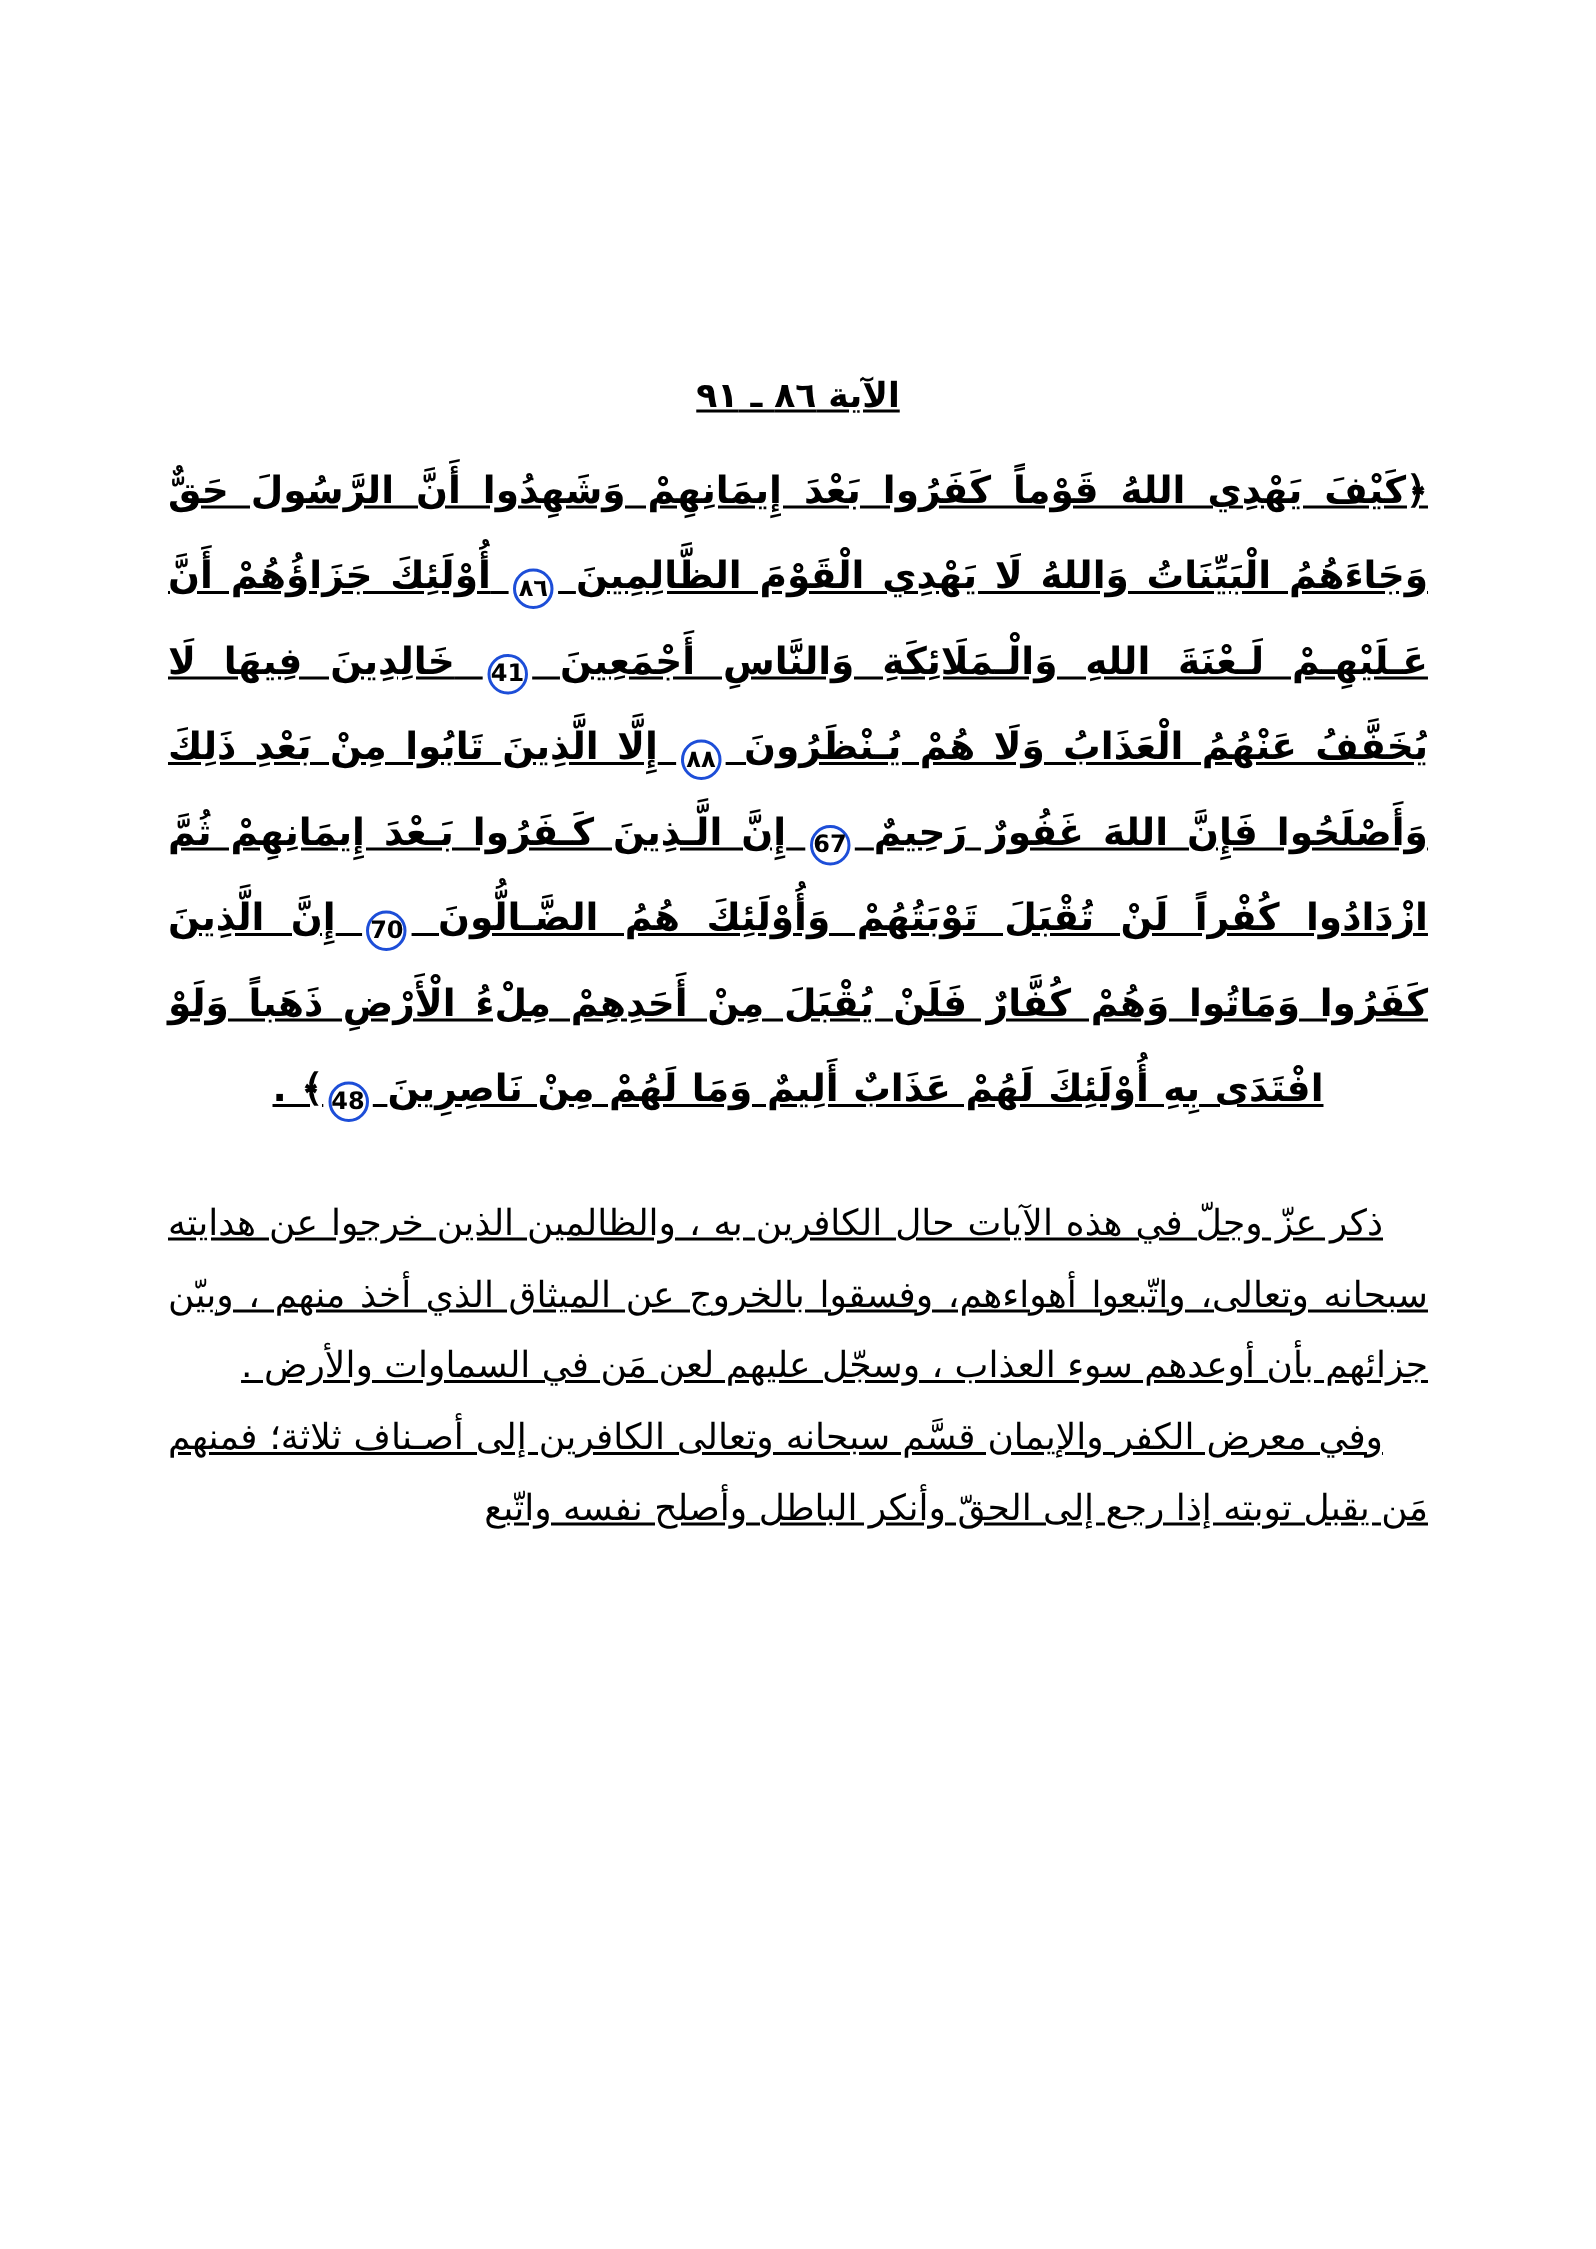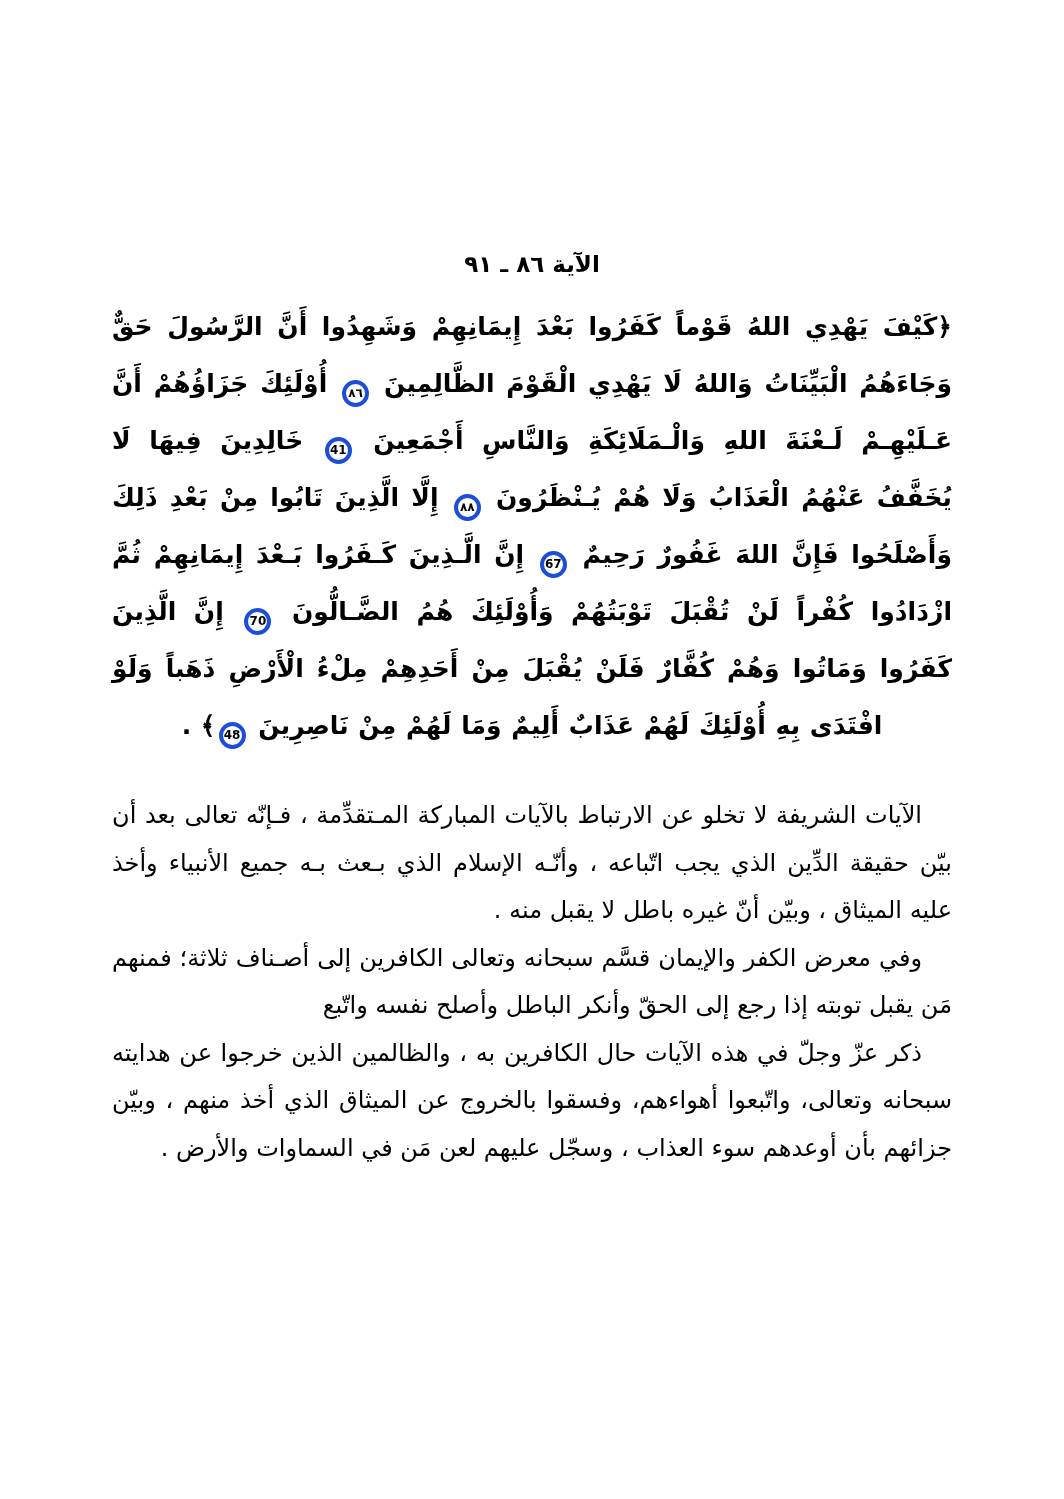--- a/index.html
+++ b/index.html
@@ -14,20 +14,21 @@
     font-family: "DejaVu Sans", sans-serif;
     direction: rtl;
     overflow: hidden;
     position: relative;
   }
   .page {
     box-sizing: border-box;
     width: 1064px;
     height: 1499px;
     padding: 248px 112px 0 112px;
+    text-decoration: underline;
   }
   .title {
     margin: 0 0 18px 0;
     text-align: center;
     font-weight: bold;
     font-size: 23px;
     line-height: 32px;
   }
   .quran {
     margin: 0;
@@ -38,23 +39,23 @@
     text-align-last: center;
     word-spacing: 1px;
   }
   .ayah-mark {
     display: inline-flex;
     align-items: center;
     justify-content: center;
     box-sizing: border-box;
     width: 27px;
     height: 27px;
-    border: 4px solid #1d4ed8;
+    border: 2px solid #1d4ed8;
     border-radius: 50%;
-    font-size: 12px;
+    font-size: 16px;
     font-weight: bold;
     line-height: 1;
     vertical-align: -5px;
     margin: 0 3px;
   }
   .commentary {
     margin-top: 38px;
     font-size: 24px;
     font-weight: normal;
     line-height: 47.5px;
@@ -79,18 +80,17 @@
     <span>خَالِدِينَ فِيهَا لَا يُخَفَّفُ عَنْهُمُ الْعَذَابُ وَلَا هُمْ يُـنْظَرُونَ</span>
     <span class="ayah-mark">٨٨</span>
     <span>إِلَّا الَّذِينَ تَابُوا مِنْ بَعْدِ ذَلِكَ وَأَصْلَحُوا فَإِنَّ اللهَ غَفُورٌ رَحِيمٌ</span>
     <span class="ayah-mark">67</span>
     <span>إِنَّ الَّـذِينَ كَـفَرُوا بَـعْدَ إِيمَانِهِمْ ثُمَّ ازْدَادُوا كُفْراً لَنْ تُقْبَلَ تَوْبَتُهُمْ وَأُوْلَئِكَ هُمُ الضَّـالُّونَ</span>
     <span class="ayah-mark">70</span>
     <span>إِنَّ الَّذِينَ كَفَرُوا وَمَاتُوا وَهُمْ كُفَّارٌ فَلَنْ يُقْبَلَ مِنْ أَحَدِهِمْ مِلْءُ الْأَرْضِ ذَهَباً وَلَوْ افْتَدَى بِهِ أُوْلَئِكَ لَهُمْ عَذَابٌ أَلِيمٌ وَمَا لَهُمْ مِنْ نَاصِرِينَ</span>
     <span class="ayah-mark">48</span><span>﴾ .</span></p>
 
   <div class="commentary">
-    <p class="para">الآيات الشريفة لا تخلو عن الارتباط بالآيات المباركة المـتقدِّمة ، فـإنّه تعالى بعد أن بيّن حقيقة الدِّين الذي يجب اتّباعه ، وأنّـه الإسلام الذي بـعث بـه جميع الأنبياء وأخذ عليه الميثاق ، وبيّن أنّ غيره باطل لا يقبل منه .</p>
+    <p class="para">ذكر عزّ وجلّ في هذه الآيات حال الكافرين به ، والظالمين الذين خرجوا عن هدايته سبحانه وتعالى، واتّبعوا أهواءهم، وفسقوا بالخروج عن الميثاق الذي أخذ منهم ، وبيّن جزائهم بأن أوعدهم سوء العذاب ، وسجّل عليهم لعن مَن في السماوات والأرض .</p>
     <p class="para">وفي معرض الكفر والإيمان قسَّم سبحانه وتعالى الكافرين إلى أصـناف ثلاثة؛ فمنهم مَن يقبل توبته إذا رجع إلى الحقّ وأنكر الباطل وأصلح نفسه واتّبع</p>
-    <p class="para">ذكر عزّ وجلّ في هذه الآيات حال الكافرين به ، والظالمين الذين خرجوا عن هدايته سبحانه وتعالى، واتّبعوا أهواءهم، وفسقوا بالخروج عن الميثاق الذي أخذ منهم ، وبيّن جزائهم بأن أوعدهم سوء العذاب ، وسجّل عليهم لعن مَن في السماوات والأرض .</p>
   </div>
 
 </div>
 
 </body></html>

